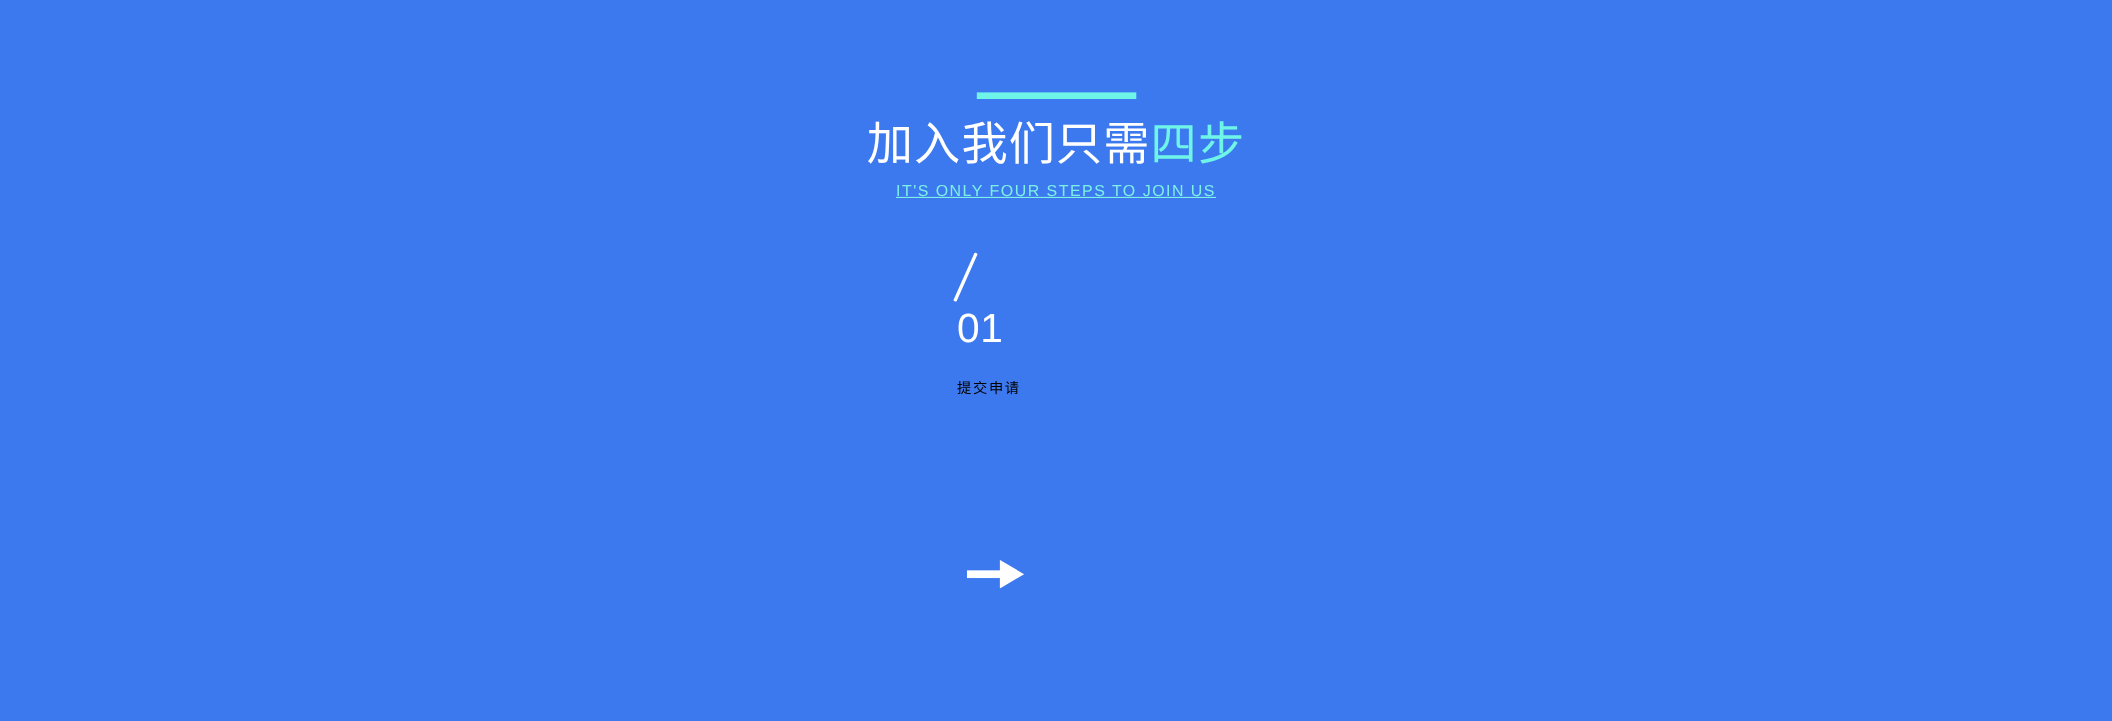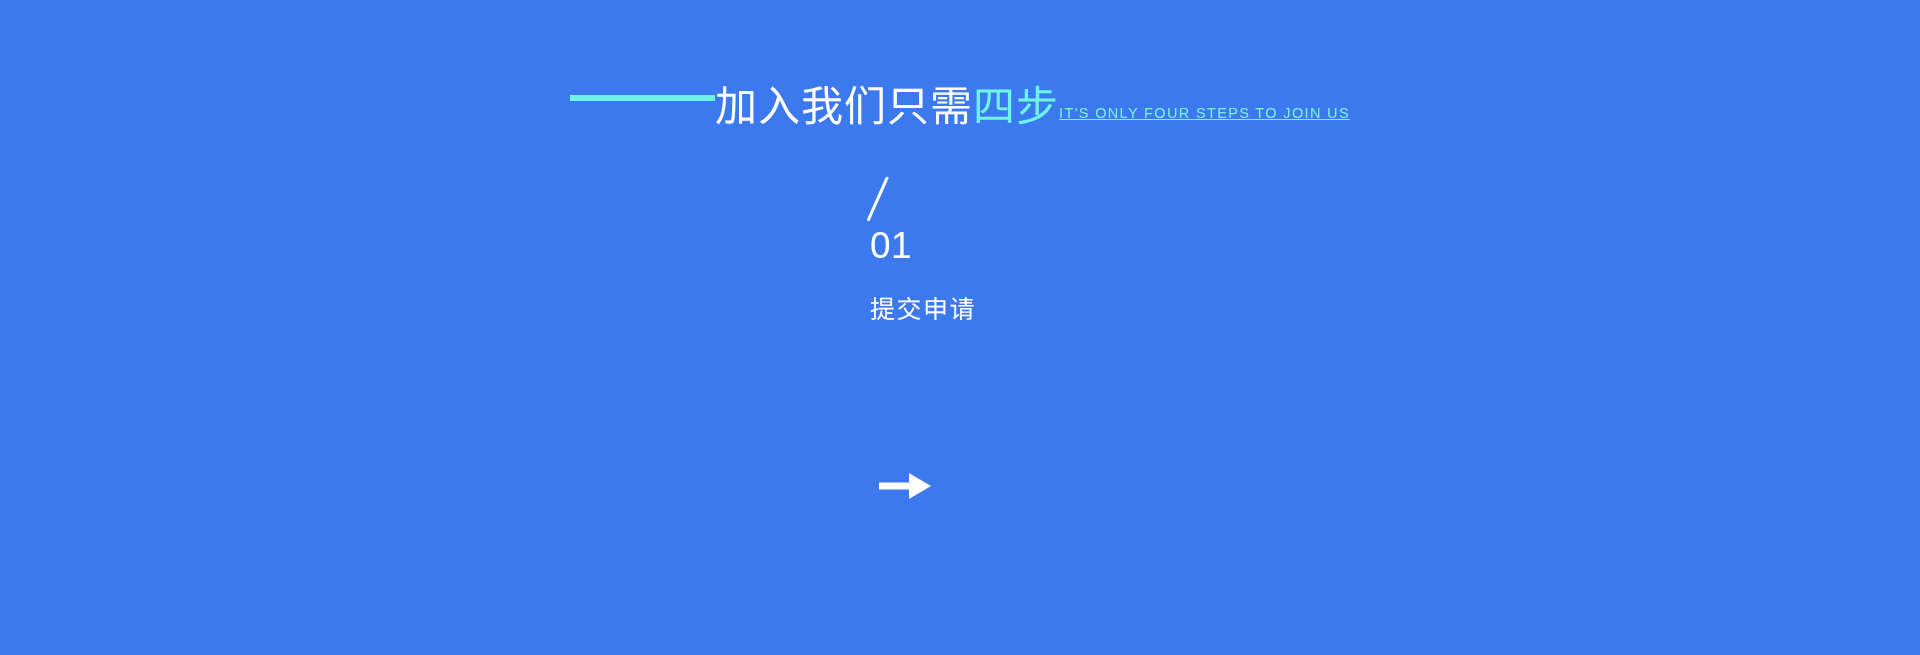--- a/index.html
+++ b/index.html
@@ -23,21 +23,21 @@
     box-sizing: border-box;
     display: flex;
     flex-direction: column;
     align-items: center;
   }
 
   
   .heading-block {
     margin-top: 84px;
     display: flex;
-    flex-direction: row;
+    flex-direction: column;
     align-items: center;
   }
 
   .accent-rule {
     width: 145px;
     height: 6px;
     background: #6ef5e8;
     margin-bottom: 18px;
   }
 
@@ -103,23 +103,23 @@
     margin-top: 8px;
     font-size: 37px;
     line-height: 1;
     font-weight: 400;
     letter-spacing: 0.5px;
     color: #ffffff;
   }
 
   .step-label {
     margin-top: 25px;
-    font-size: 25px;
+    font-size: 13px;
     letter-spacing: 1.5px;
-    color: #ffffff;
+    color: #000000;
     white-space: nowrap;
   }
 
   
   .step-arrow {
     width: 70px;
     flex: 0 0 70px;
     display: flex;
     align-items: center;
     justify-content: center;

